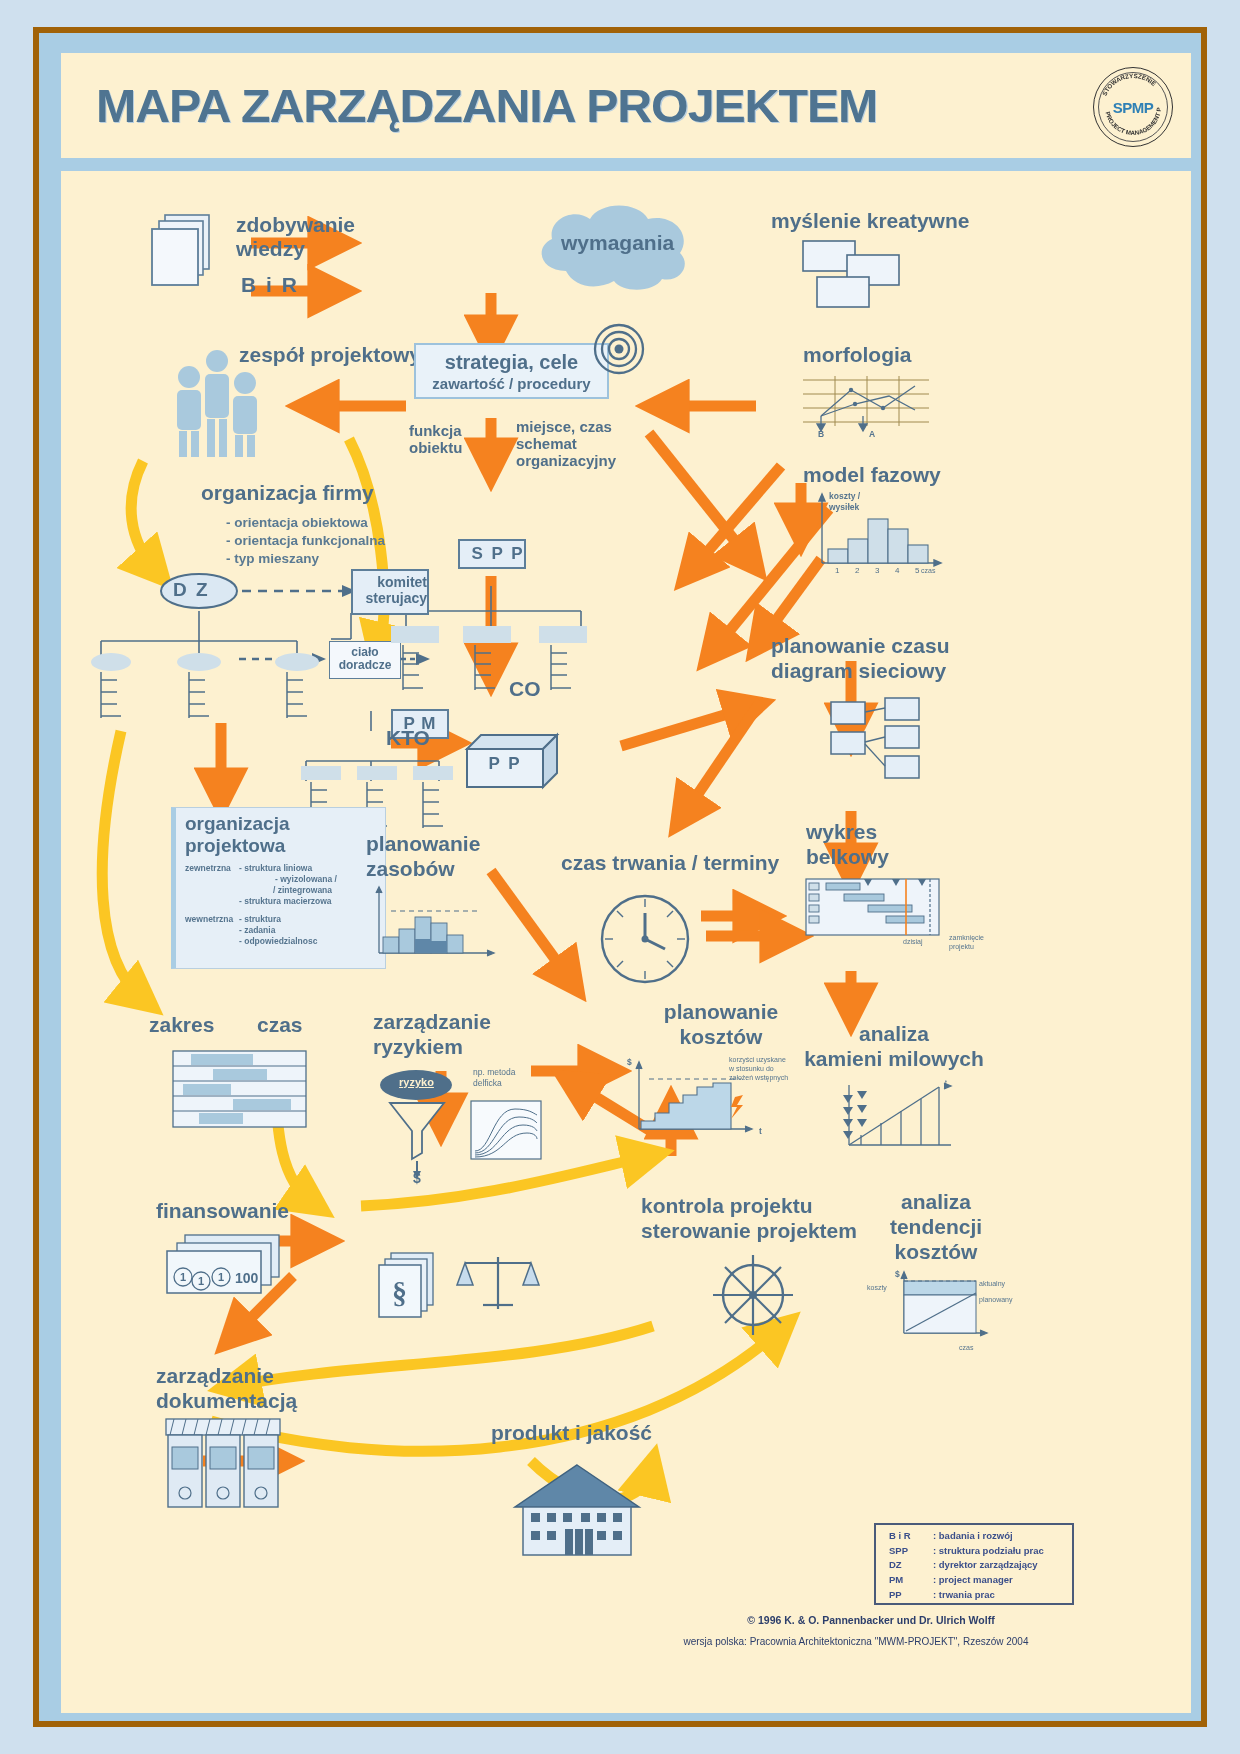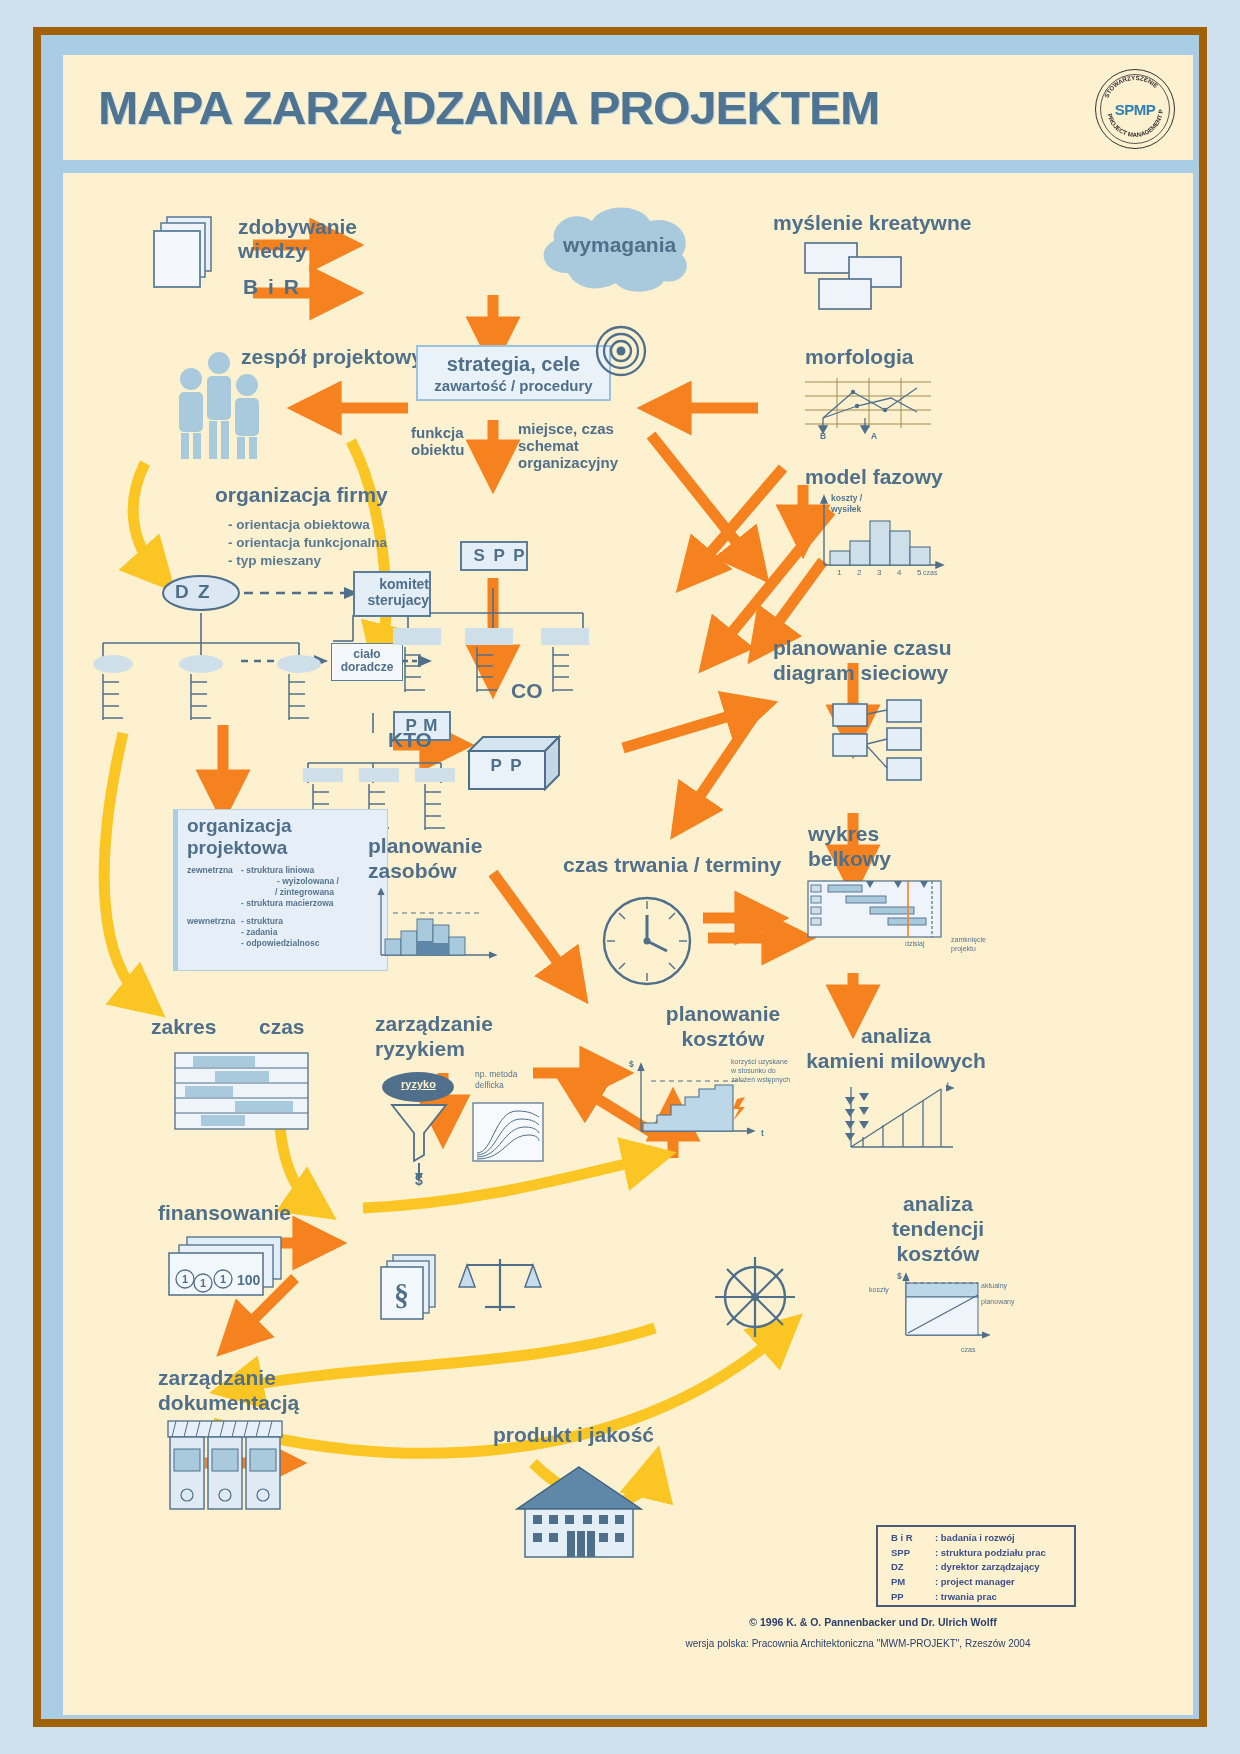--- a/index.html
+++ b/index.html
@@ -1,17 +1,17 @@
 <!DOCTYPE html>
 <html><head>
 <meta charset="utf-8">
 <style>
   html,body{margin:0;padding:0;}
   body{width:1240px;height:1754px;background:#cfe0ee;font-family:"Liberation Sans",sans-serif;overflow:hidden;}
-  .poster{position:absolute;left:33px;top:27px;width:1174px;height:1700px;background:#a9cde4;box-sizing:border-box;border:8px solid #a16207;}
+  .poster{position:absolute;left:33px;top:27px;width:1174px;height:1700px;background:#a9cde4;box-sizing:border-box;border:6px solid #a16207;}
   .titlebar{position:absolute;left:22px;top:20px;width:1130px;height:105px;background:#fdf1d0;display:flex;align-items:center;}
   .title{margin-left:35px;font-size:46px;font-weight:bold;color:#4f7491;letter-spacing:-1px;font-family:"Liberation Sans",sans-serif;transform:scaleX(1.05);transform-origin:left center;text-shadow:1px 1px 0 #b9cfdf;}
   .logo{position:absolute;right:18px;top:14px;width:78px;height:78px;border-radius:50%;border:1.5px solid #333;background:#fdf1d0;display:flex;align-items:center;justify-content:center;}
   .logo-inner{font-size:15px;font-weight:bold;color:#2f80b5;letter-spacing:-.5px;}
   .logo-ring{position:absolute;left:4px;top:4px;right:4px;bottom:4px;border-radius:50%;border:1px solid #555;}
   .logo-arc{position:absolute;width:78px;height:78px;left:0;top:0;}
   .logo-arc text{font-size:6.2px;fill:#333;font-family:"Liberation Sans",sans-serif;font-weight:bold;}
   .canvas{position:absolute;left:22px;top:138px;width:1130px;height:1542px;background:#fdf1d0;overflow:hidden;}
   .lbl{position:absolute;color:#4f6f8a;font-weight:bold;line-height:1.12;}
   .h1{font-size:21px;}
@@ -148,21 +148,21 @@
         <rect x="38" y="70" width="8" height="38"></rect>
           <rect x="50" y="70" width="8" height="38"></rect>
         <circle cx="76" cy="34" r="11"></circle>
           <rect x="64" y="47" width="24" height="38" rx="5"></rect>
         <rect x="66" y="86" width="8" height="22"></rect>
           <rect x="78" y="86" width="8" height="22"></rect>
       </g>
     </svg>
     <div class="lbl h1" style="left:178px;top:172px;">zespół projektowy</div>
 
-    <div class="lbl h1" style="left:152px;top:310px;">organizacja firmy</div>
+    <div class="lbl h1" style="left:140px;top:310px;">organizacja firmy</div>
     <div class="sub" style="left:165px;top:343px;">
       <div>- orientacja obiektowa</div>
       <div>- orientacja funkcjonalna</div>
       <div>- typ mieszany</div>
     </div>
 
     <svg width="80" height="40" style="left:98px;top:400px;">
       <ellipse cx="40" cy="20" rx="38" ry="17" fill="#dbe8f3" stroke="#4f6f8a" stroke-width="2"></ellipse>
     </svg>
     <div class="lbl" style="left:112px;top:408px;font-size:19px;letter-spacing:2px;">D Z</div>
@@ -582,20 +582,22 @@
       <text x="13" y="50" font-size="30" font-weight="bold" fill="#4f6f8a" font-family="Liberation Serif">§</text>
     </svg>
     <svg width="78" height="64" style="left:398px;top:1082px;">
       <line x1="39" y1="4" x2="39" y2="56" stroke="#4f6f8a" stroke-width="2.2"></line>
       <line x1="6" y1="10" x2="72" y2="10" stroke="#4f6f8a" stroke-width="2.2"></line>
       <line x1="24" y1="52" x2="54" y2="52" stroke="#4f6f8a" stroke-width="2.2"></line>
       <path d="M6,10 L-2,32 L14,32 Z" fill="#c7dced" stroke="#4f6f8a" stroke-width="1.5"></path>
       <path d="M72,10 L64,32 L80,32 Z" fill="#c7dced" stroke="#4f6f8a" stroke-width="1.5"></path>
     </svg>
 
+    <div class="lbl h1" style="left:580px;top:1022px;white-space:pre;line-height:1.2;">kontrola projektu
+sterowanie projektem</div>
     <svg width="84" height="84" style="left:650px;top:1082px;">
       <circle cx="42" cy="42" r="30" fill="none" stroke="#4f6f8a" stroke-width="2.4"></circle>
       <g stroke="#4f6f8a" stroke-width="2.2">
         <line x1="42" y1="2" x2="42" y2="82"></line>
           <line x1="2" y1="42" x2="82" y2="42"></line>
         <line x1="14" y1="14" x2="70" y2="70"></line>
           <line x1="70" y1="14" x2="14" y2="70"></line>
       </g>
       <circle cx="42" cy="42" r="4" fill="#4f6f8a"></circle>
     </svg>

